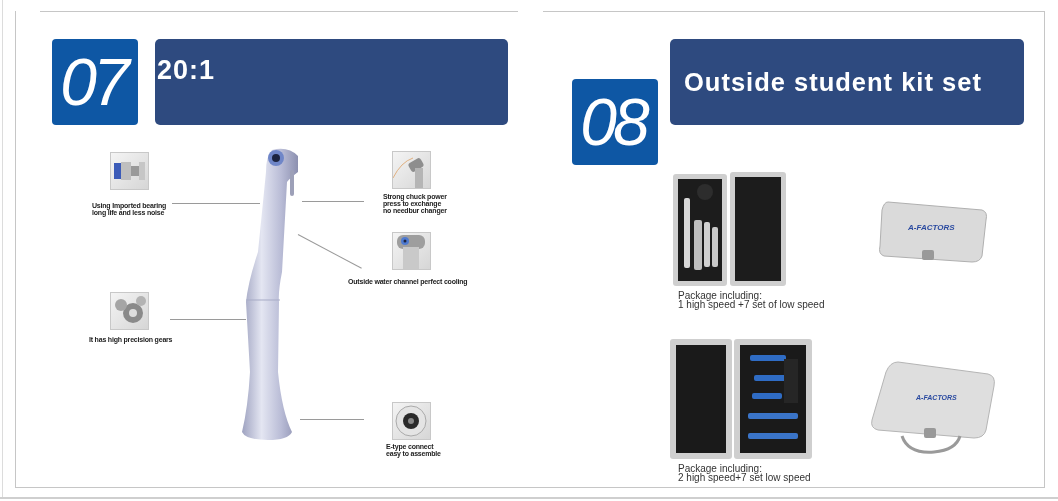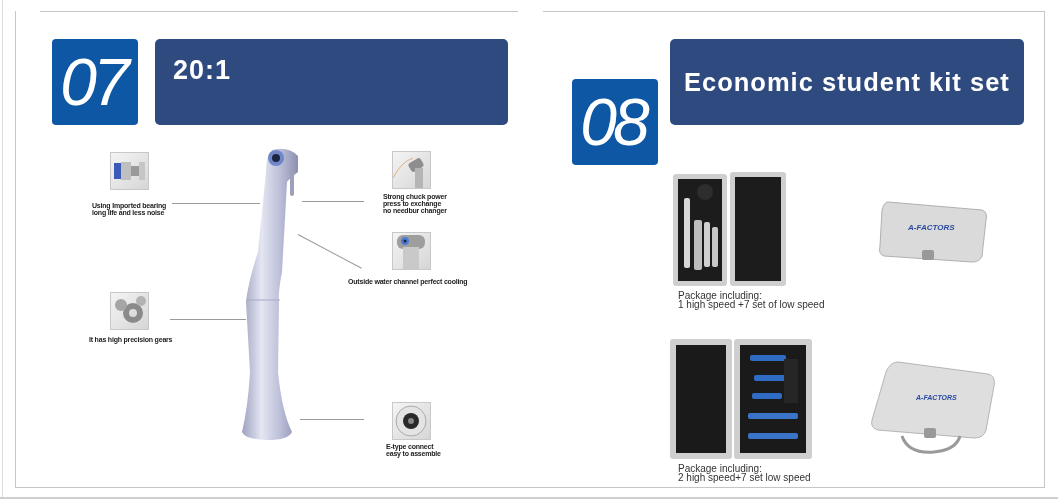--- a/index.html
+++ b/index.html
@@ -5,21 +5,21 @@
   * { box-sizing: border-box; margin: 0; padding: 0; }
   body { width: 1058px; height: 501px; background: #ffffff; font-family: "Liberation Sans", sans-serif; position: relative; overflow: hidden; }
   .frame-left { position: absolute; left: 15px; top: 11px; width: 1030px; height: 477px; border-left: 1px solid #c6c6c6; border-bottom: 1px solid #c6c6c6; }
   .frame-right { position: absolute; left: 1044px; top: 11px; width: 1px; height: 477px; background: #c6c6c6; }
   .topline { position: absolute; top: 11px; height: 1px; background: #c6c6c6; }
   .outer-bottom { position: absolute; left: 0; top: 497px; width: 1058px; height: 2px; background: #cfcfcf; }
   .outer-left { position: absolute; left: 2px; top: 0; width: 1px; height: 499px; background: #dcdcdc; }
 
   .num-badge { position: absolute; top: 39px; width: 86px; height: 86px; background: #0e57a4; border-radius: 4px; color: #fff; font-weight: normal; font-style: italic; font-size: 66px; letter-spacing: -4px; display: flex; align-items: center; justify-content: center; padding-right: 4px; }
   .title-bar { position: absolute; top: 39px; height: 86px; background: #2e4a7f; border-radius: 5px; color: #fff; font-weight: bold; }
-  .title07 { left: 155px; width: 353px; padding: 15px 0 0 18px; font-size: 27px; line-height: 33px; letter-spacing: 1px; }
+  .title07 { left: 155px; width: 353px; padding: 15px 0 0 2px; font-size: 27px; line-height: 33px; letter-spacing: 1px; }
   .title08 { left: 670px; width: 354px; display: flex; align-items: center; padding-left: 14px; font-size: 25.5px; letter-spacing: 1px; }
 
   .feat-thumb { position: absolute; width: 39px; height: 38px; border: 1px solid #c8c8c8; background: linear-gradient(135deg,#f4f4f4,#d6d6d6); }
   .feat-text { position: absolute; font-size: 7px; font-weight: bold; color: #222; line-height: 7px; letter-spacing: -0.2px; }
   .leader { position: absolute; height: 1px; background: #9a9a9a; }
 
   .pkg-text { position: absolute; font-size: 10px; color: #333; line-height: 9px; }
 </style>
 </head>
 <body>
@@ -111,21 +111,21 @@
       <circle cx="18" cy="18" r="3" fill="#888"></circle>
     </svg>
 </div>
 <div class="feat-text" style="left:386px;top:443px;">
   <div>E-type connect</div>
   <div>easy to assemble</div>
 </div>
 
 <div class="num-badge" style="left:572px;margin-top:40px;">08</div>
 <div class="title-bar title08">
-  <span>Economic student kit set</span>
+  <span>Outside student kit set</span>
 </div>
 
 <svg style="position:absolute;left:670px;top:172px;" width="120" height="118">
   <rect x="3" y="2" width="54" height="112" rx="3" fill="#cfcfcf"></rect>
   <rect x="8" y="7" width="44" height="102" fill="#1c1c1c"></rect>
   <rect x="60" y="0" width="56" height="114" rx="3" fill="#cfcfcf"></rect>
   <rect x="65" y="5" width="46" height="104" fill="#1c1c1c"></rect>
   <rect x="14" y="26" width="6" height="70" rx="2" fill="#d8d8d8"></rect>
   <rect x="24" y="48" width="8" height="50" rx="2" fill="#bdbdbd"></rect>
   <rect x="34" y="50" width="6" height="45" rx="2" fill="#d0d0d0"></rect>

